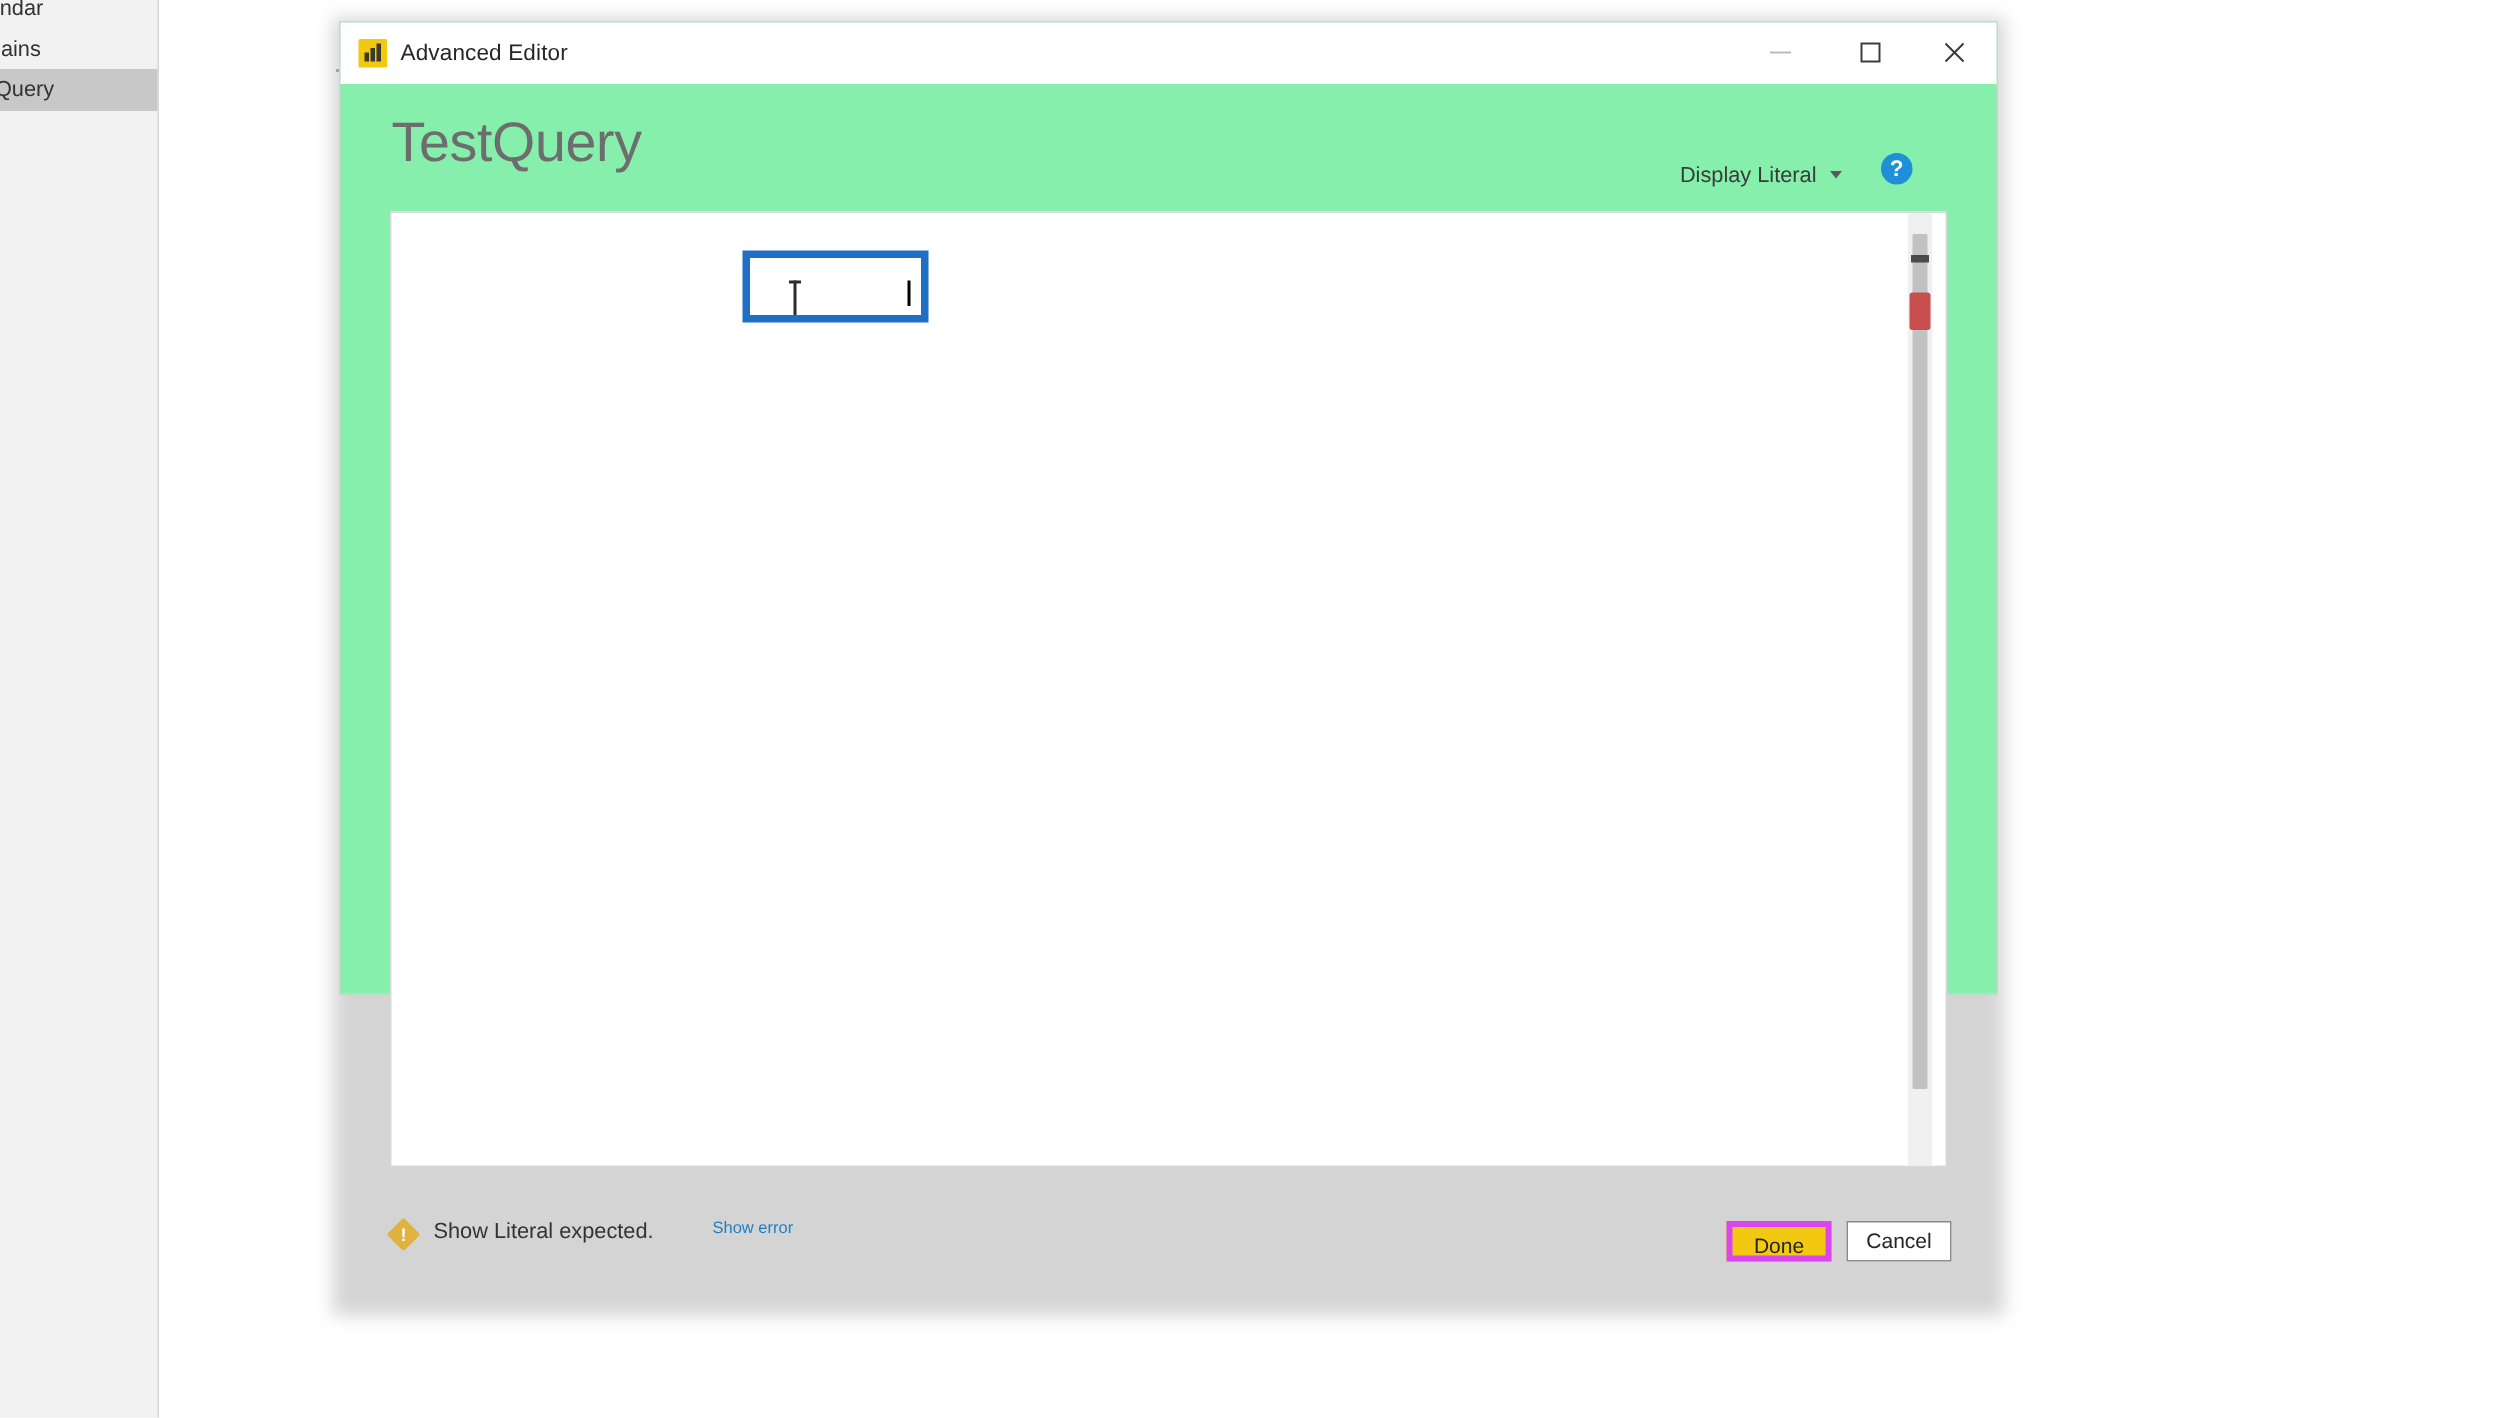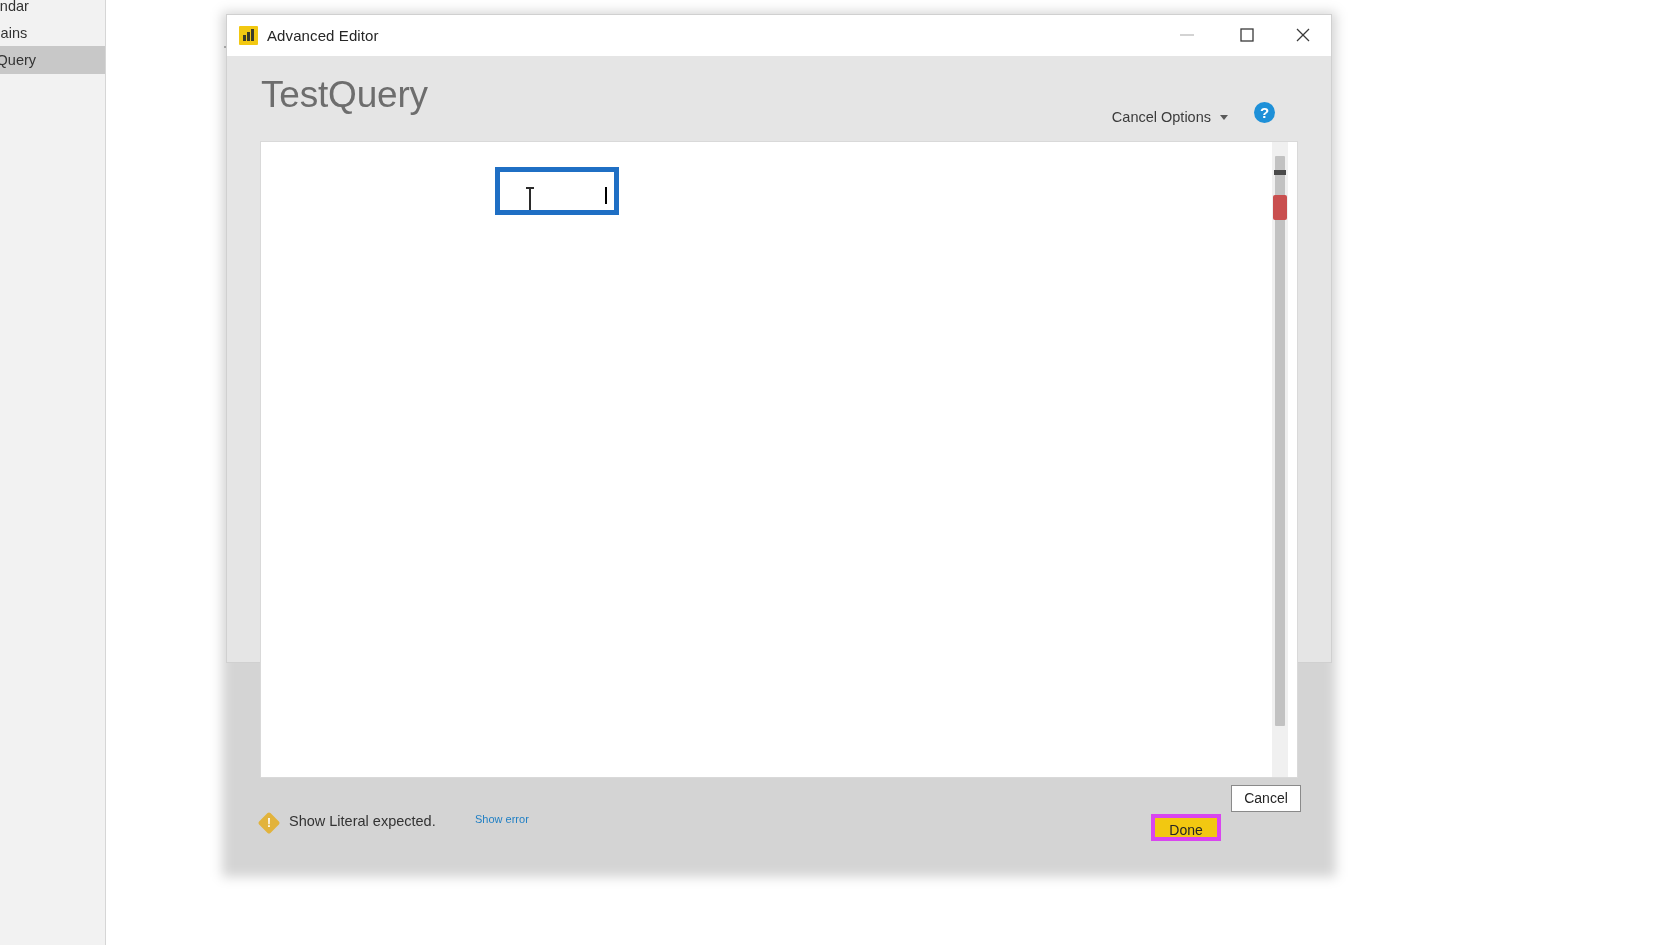--- a/index.html
+++ b/index.html
@@ -74,21 +74,21 @@
     height: 865px;
     background: rgba(0,0,0,0.17);
     filter: blur(6px);
   }
   #advanced-editor-window {
     position: absolute;
     left: 226px;
     top: 14px;
     width: 1106px;
     height: 649px;
-    background: #e5e5e5;
+    background: #86efac;
     border: 1px solid #d0d0d0;
     box-sizing: border-box;
   }
 
   
   #title-bar {
     position: absolute;
     left: 0; top: 0;
     width: 1104px;
     height: 41px;
@@ -363,21 +363,21 @@
     box-sizing: border-box;
     font-size: 14px;
     color: #252525;
     text-align: center;
     line-height: 25px;
     cursor: pointer;
   }
   #btn-cancel {
     position: absolute;
     left: 1004px;
-    top: 770px;
+    top: 799px;
     width: 70px;
     height: 27px;
     background: #ffffff;
     border: 1px solid #8a8a8a;
     box-sizing: border-box;
     font-size: 14px;
     color: #252525;
     text-align: center;
     line-height: 25px;
     cursor: pointer;
@@ -430,21 +430,21 @@
       <svg width="18" height="14" viewBox="0 0 18 14">
         <line x1="3" y1="1" x2="15" y2="13" stroke="#3a3a3a" stroke-width="1.3"></line>
         <line x1="15" y1="1" x2="3" y2="13" stroke="#3a3a3a" stroke-width="1.3"></line>
       </svg>
     </div>
   </div>
 
   <div id="query-title">TestQuery</div>
 
   <div id="display-options">
-    <span>Cancel Options</span><span class="caret"></span>
+    <span>Display Literal</span><span class="caret"></span>
   </div>
 
   <div id="help-icon">?</div>
 
   <div id="code-editor">
 
 
     <div id="editor-scrollbar">
       <div id="scroll-thumb"></div>
       <div id="scroll-overview-mark"></div>

